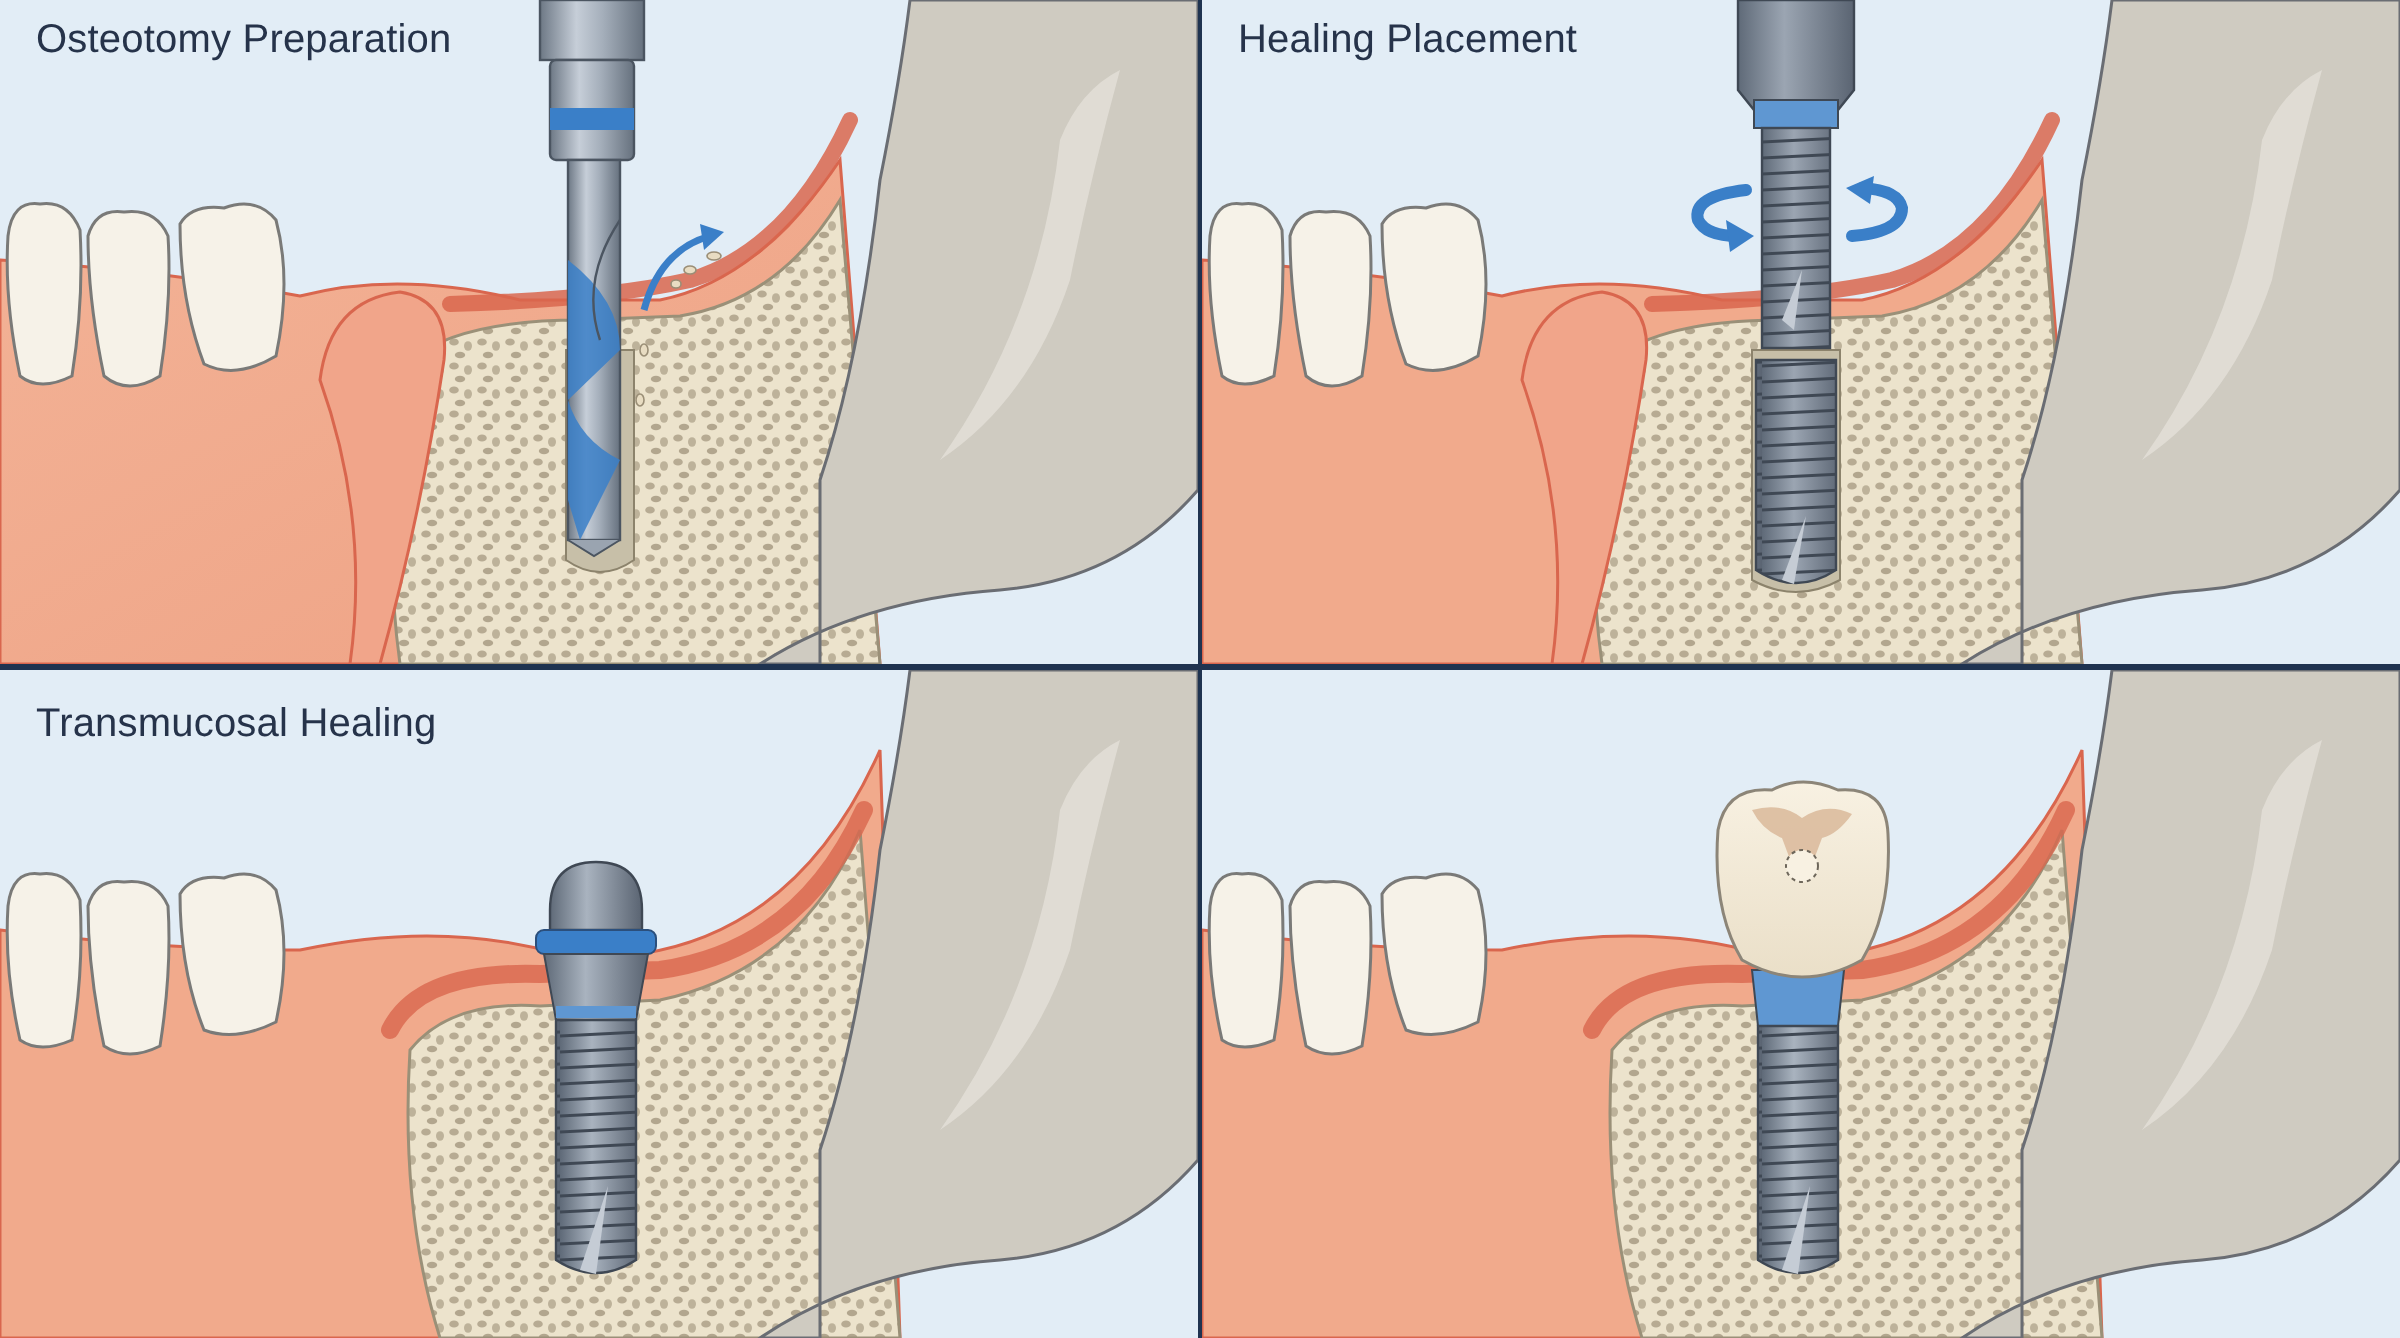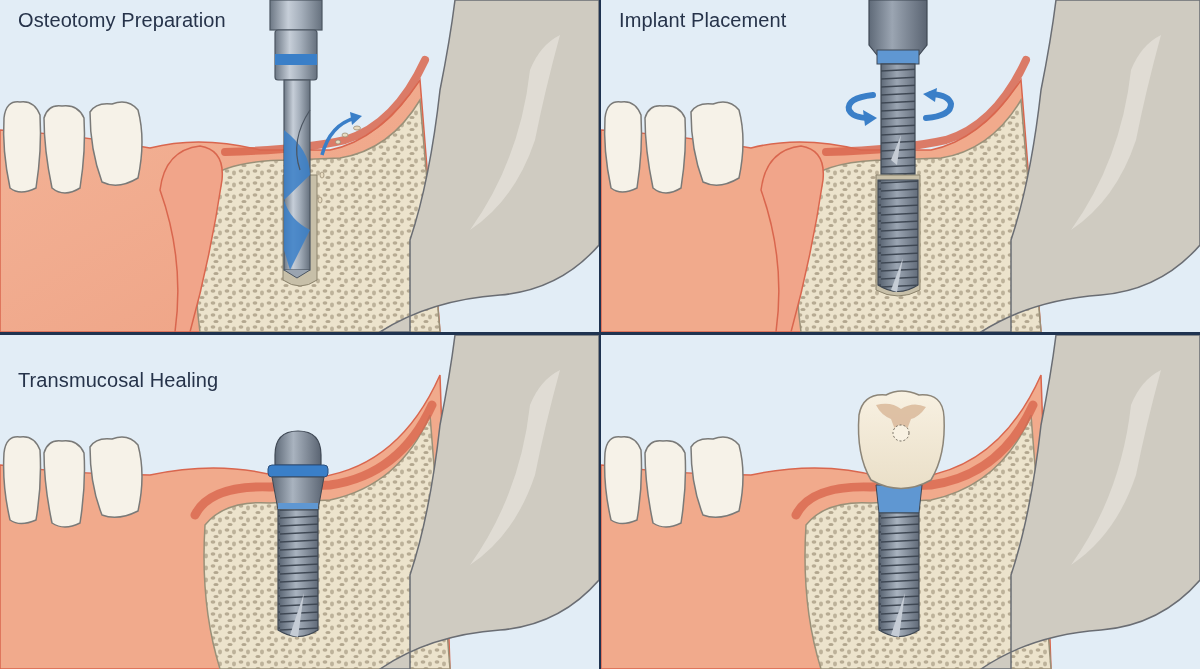--- a/index.html
+++ b/index.html
@@ -19,21 +19,21 @@
   .panel {
     position: relative; overflow: hidden;
     background: #e2edf6;
   }
   .panel svg { position: absolute; left: 0; top: 0; }
   .panel-title {
     position: absolute; left: 18px; top: 9px;
     font-size: 20px; color: #26334a; letter-spacing: 0.1px;
     z-index: 3;
   }
-  .panel.row2 .panel-title { top: 34px; text-align: right; }
+  .panel.row2 .panel-title { top: 16px; text-align: right; }
 </style>
 </head>
 <body>
 
 <div class="grid">
 
   <div class="panel">
     <div class="panel-title">Osteotomy Preparation</div>
     <svg width="599" height="332" viewBox="0 0 599 332">
       <defs>
@@ -91,21 +91,21 @@
         <ellipse cx="345" cy="135" rx="3" ry="2"></ellipse>
           <ellipse cx="357" cy="128" rx="3.5" ry="2"></ellipse>
           <ellipse cx="338" cy="142" rx="2.5" ry="2"></ellipse>
         <ellipse cx="322" cy="175" rx="2" ry="3"></ellipse>
           <ellipse cx="320" cy="200" rx="2" ry="3"></ellipse>
       </g>
     </svg>
   </div>
 
   <div class="panel">
-    <div class="panel-title">Implant Placement</div>
+    <div class="panel-title">Healing Placement</div>
     <svg width="599" height="332" viewBox="0 0 599 332">
       <defs>
         <pattern id="trab2" width="14" height="12" patternUnits="userSpaceOnUse">
           <rect width="14" height="12" fill="#ece3cc"></rect>
           <ellipse cx="3" cy="3" rx="2.4" ry="1.8" fill="#b7ab93"></ellipse>
           <ellipse cx="10" cy="5" rx="2" ry="2.4" fill="#bdb29a"></ellipse>
           <ellipse cx="6" cy="9.5" rx="2.6" ry="1.6" fill="#b2a68e"></ellipse>
         </pattern>
         <linearGradient id="metal2" x1="0" x2="1">
           <stop offset="0" stop-color="#5f6a78"></stop>

